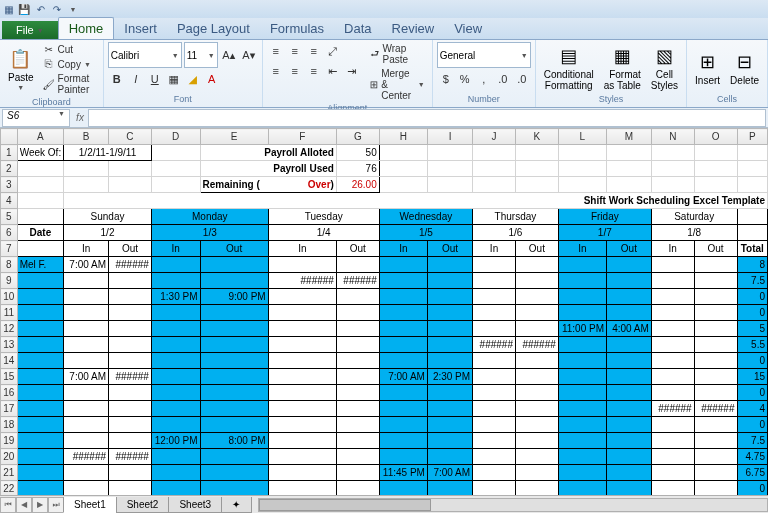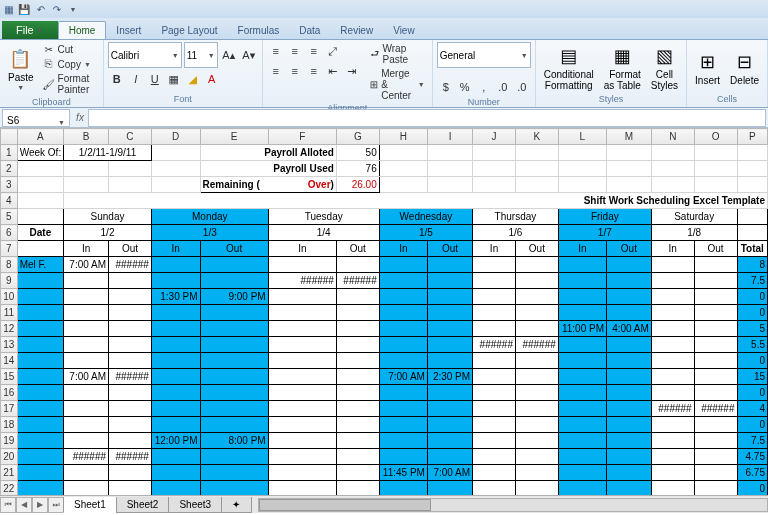--- a/index.html
+++ b/index.html
@@ -6,21 +6,21 @@
 body { font-family: 'Segoe UI', Tahoma, sans-serif; font-size: 11px; background: #fff; overflow: hidden; width: 768px; height: 515px; }
 
 
 .titlebar { height: 18px; background: linear-gradient(#dce8f4,#c9ddf0); display: flex; align-items: center; }
 .qat { display: flex; gap: 2px; padding: 0 2px; }
 .qat-icon { width: 14px; height: 14px; display: flex; align-items: center; justify-content: center; font-size: 10px; color: #3b5a82; }
 
 
 .ribbon-tabs { height: 22px; background: linear-gradient(#dce8f4,#c9ddf0); display: flex; align-items: flex-end; padding-left: 2px; border-bottom: 1px solid #8ba8c9; }
 .file-tab { background: linear-gradient(#2d8b3e,#1a6b2a); color: #fff; padding: 3px 14px; font-size: 11px; border-radius: 0; display: flex; align-items: center; gap: 3px; }
-.tab { padding: 3px 10px; font-size: 10px; color: #3b5a82; cursor: pointer; }
+.tab { padding: 3px 10px; font-size: 13px; color: #3b5a82; cursor: pointer; }
 .tab.active { background: #f5f8fb; border: 1px solid #8ba8c9; border-bottom: none; border-radius: 2px 2px 0 0; color: #1a5a1a; }
 
 
 .ribbon { height: 68px; background: linear-gradient(#f5f8fb,#e8f0f8); border-bottom: 1px solid #8ba8c9; display: flex; font-size: 10px; }
 .group { border-right: 1px solid #c9ddf0; padding: 2px 4px; display: flex; flex-direction: column; justify-content: space-between; }
 .group-body { display: flex; gap: 2px; flex: 1; }
 .group-label { text-align: center; font-size: 9px; color: #5a7aa0; padding: 1px 0; }
 .big-btn { display: flex; flex-direction: column; align-items: center; justify-content: center; padding: 2px 4px; gap: 1px; }
 .big-btn .icon { width: 24px; height: 24px; display: flex; align-items: center; justify-content: center; font-size: 18px; }
 .small-btns { display: flex; flex-direction: column; gap: 1px; justify-content: center; }
@@ -29,21 +29,21 @@
 .font-row { display: flex; gap: 2px; align-items: center; }
 .combo { border: 1px solid #a0b8d0; background: #fff; height: 18px; font-size: 10px; padding: 12px 2px; display: flex; align-items: center; justify-content: space-between; }
 .font-name { width: 74px; }
 .font-size { width: 34px; }
 .btn-row { display: flex; gap: 1px; }
 .rb { width: 18px; height: 18px; border: 1px solid transparent; display: flex; align-items: center; justify-content: center; font-size: 11px; color: #333; }
 .num-combo { width: 94px; }
 
 
 .formula-row { height: 20px; border-bottom: 1px solid #b0c0d0; display: flex; align-items: center; background: #e8f0f8; }
-.name-box { width: 68px; border: 1px solid #b0c0d0; background: #fff; height: 18px; margin: 0 2px; display: flex; align-items: flex-end; padding: 0 4px; font-size: 10px; justify-content: space-between; }
+.name-box { width: 68px; border: 1px solid #b0c0d0; background: #fff; height: 18px; margin: 0 2px; display: flex; align-items: flex-start; padding: 0 4px; font-size: 10px; justify-content: space-between; font-style: italic; }
 .fx-lbl { width: 16px; text-align: center; font-style: italic; color: #666; font-size: 10px; }
 .formula-input { flex: 1; border: 1px solid #b0c0d0; background: #fff; height: 18px; margin-right: 2px; }
 
 
 .grid-container { position: relative; overflow: auto; height: 367px; background: #fff; }
 .grid { border-collapse: collapse; table-layout: fixed; }
 .grid th, .grid td { border: 1px solid #d4d4d4; font-size: 10px; padding: 0; height: 16px; overflow: hidden; white-space: nowrap; }
 .grid th { background: linear-gradient(#f7f7f7,#e8e8e8); color: #333; font-weight: normal; text-align: center; border-color: #b8b8b8; }
 .grid th.rowhdr { width: 24px; }
 .grid td { text-align: right; padding: 0 2px; }
@@ -185,21 +185,21 @@
             <span class="icon">⊞</span>
             <span>Merge &amp; Center</span>
             <span class="dd">▼</span>
           </div>
       </div>
     </div>
     <div class="group-label">Alignment</div>
   </div>
 
   <div class="group">
-    <div class="group-body" style="flex-direction:column;gap:10px">
+    <div class="group-body" style="flex-direction:column;gap:2px">
       <div class="combo num-combo">
           <span>General</span>
           <span class="dd">▼</span>
         </div>
       <div class="btn-row">
         <div class="rb">$</div>
         <div class="rb">%</div>
         <div class="rb">,</div>
         <div class="rb">.0</div>
         <div class="rb">.0</div>

